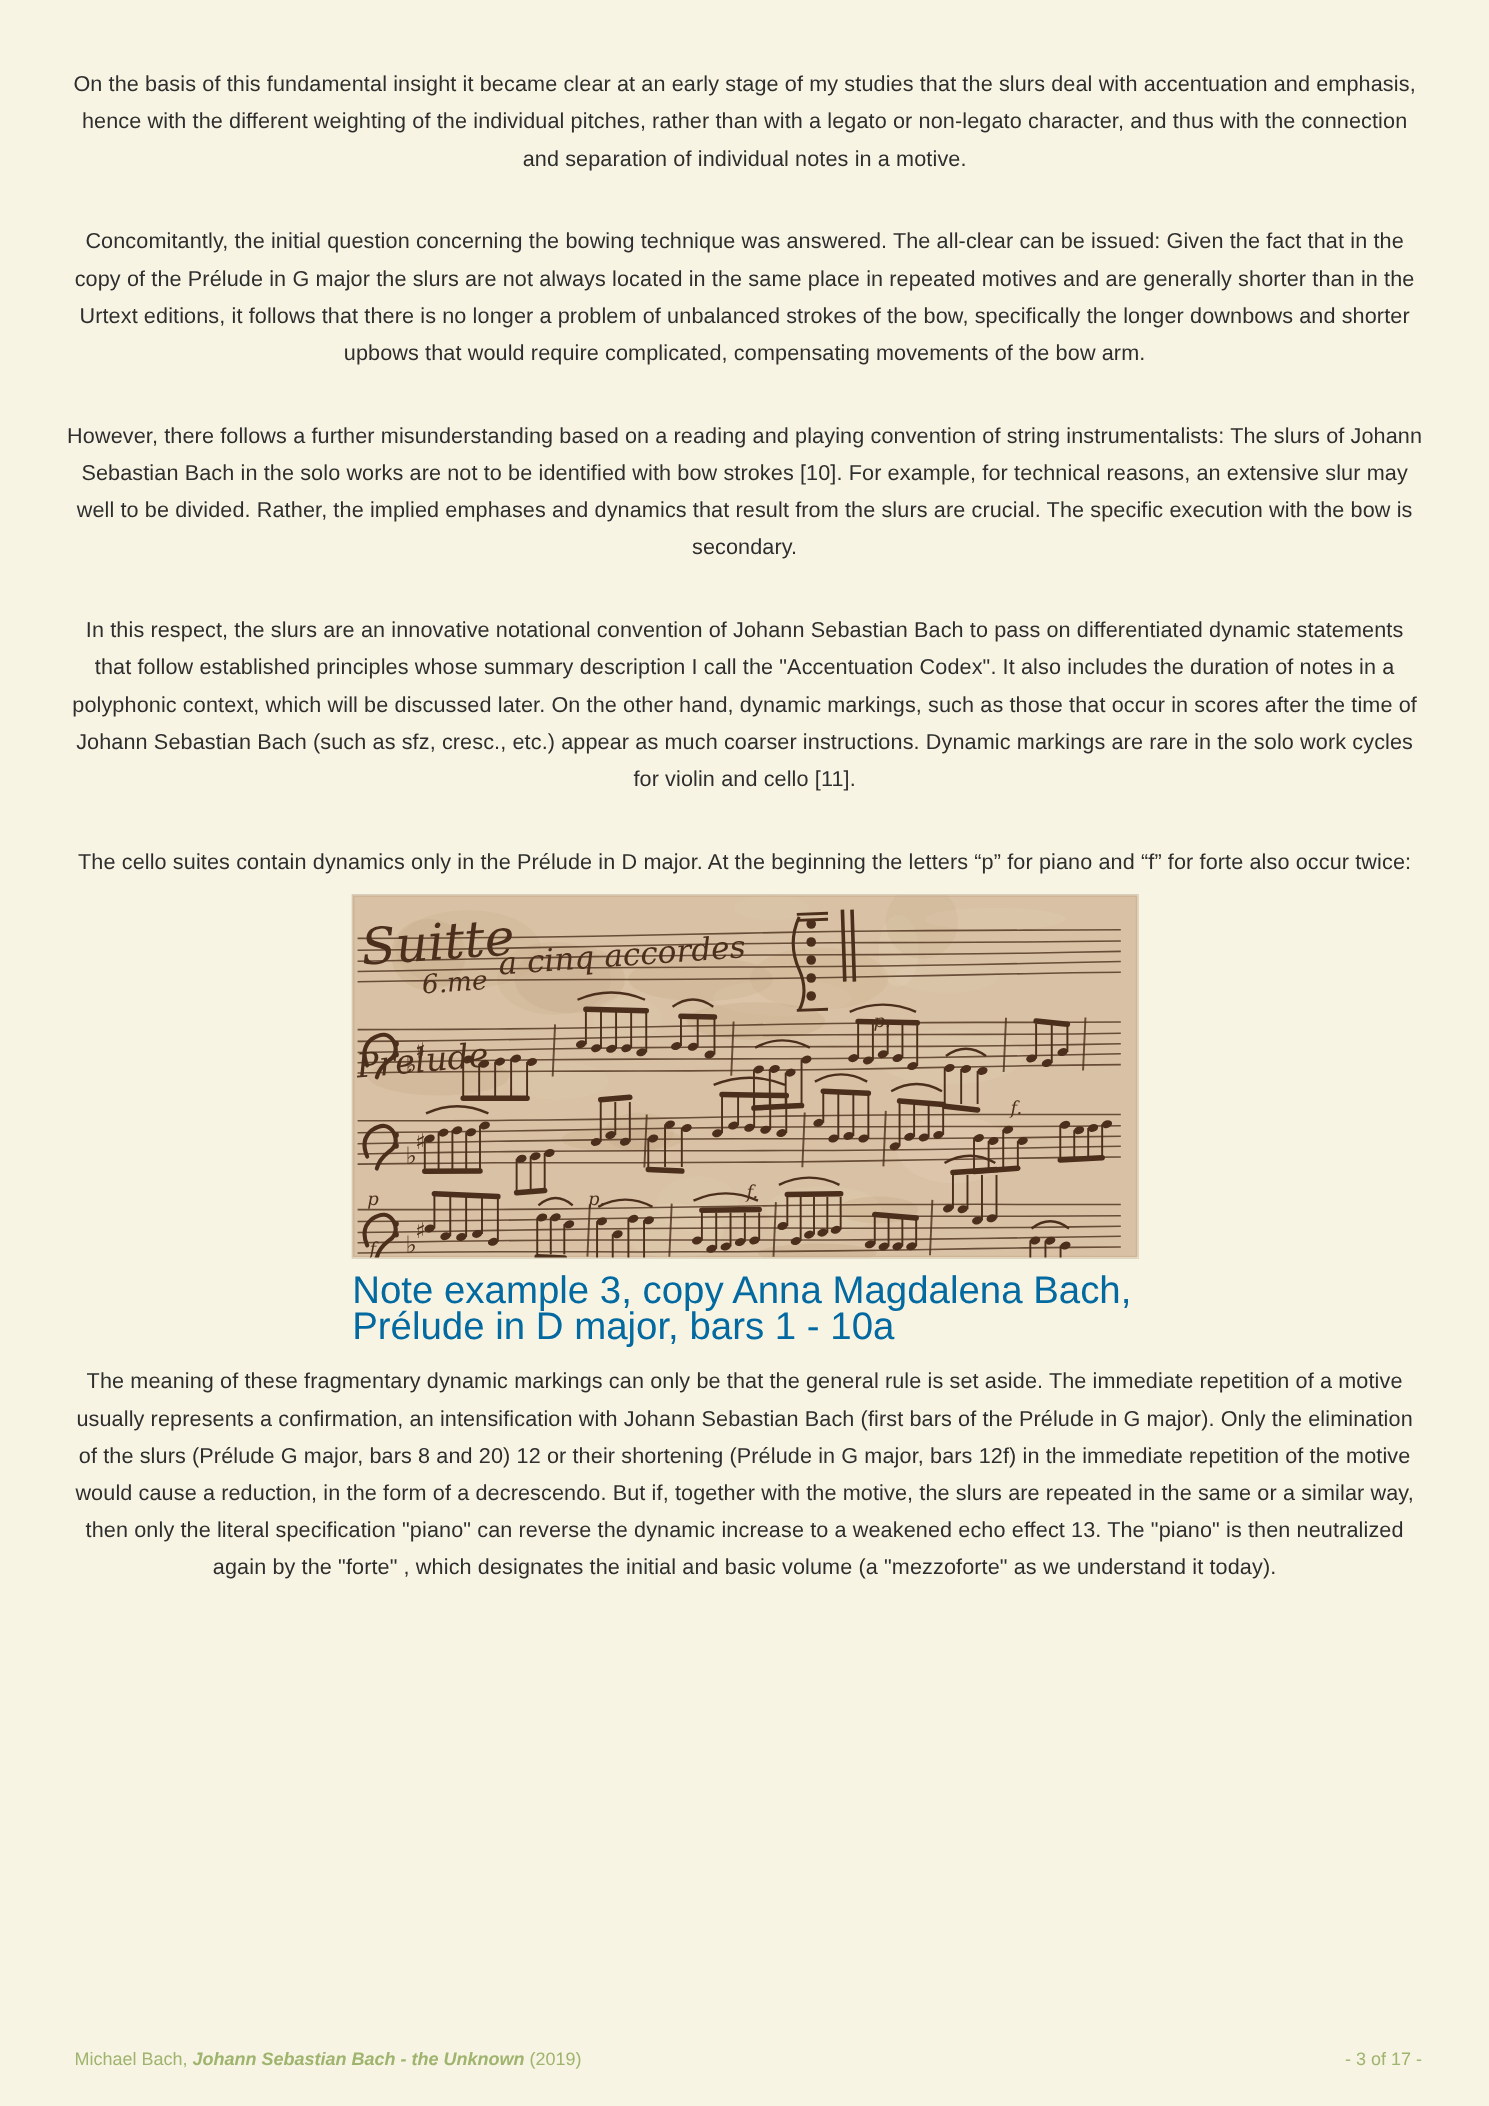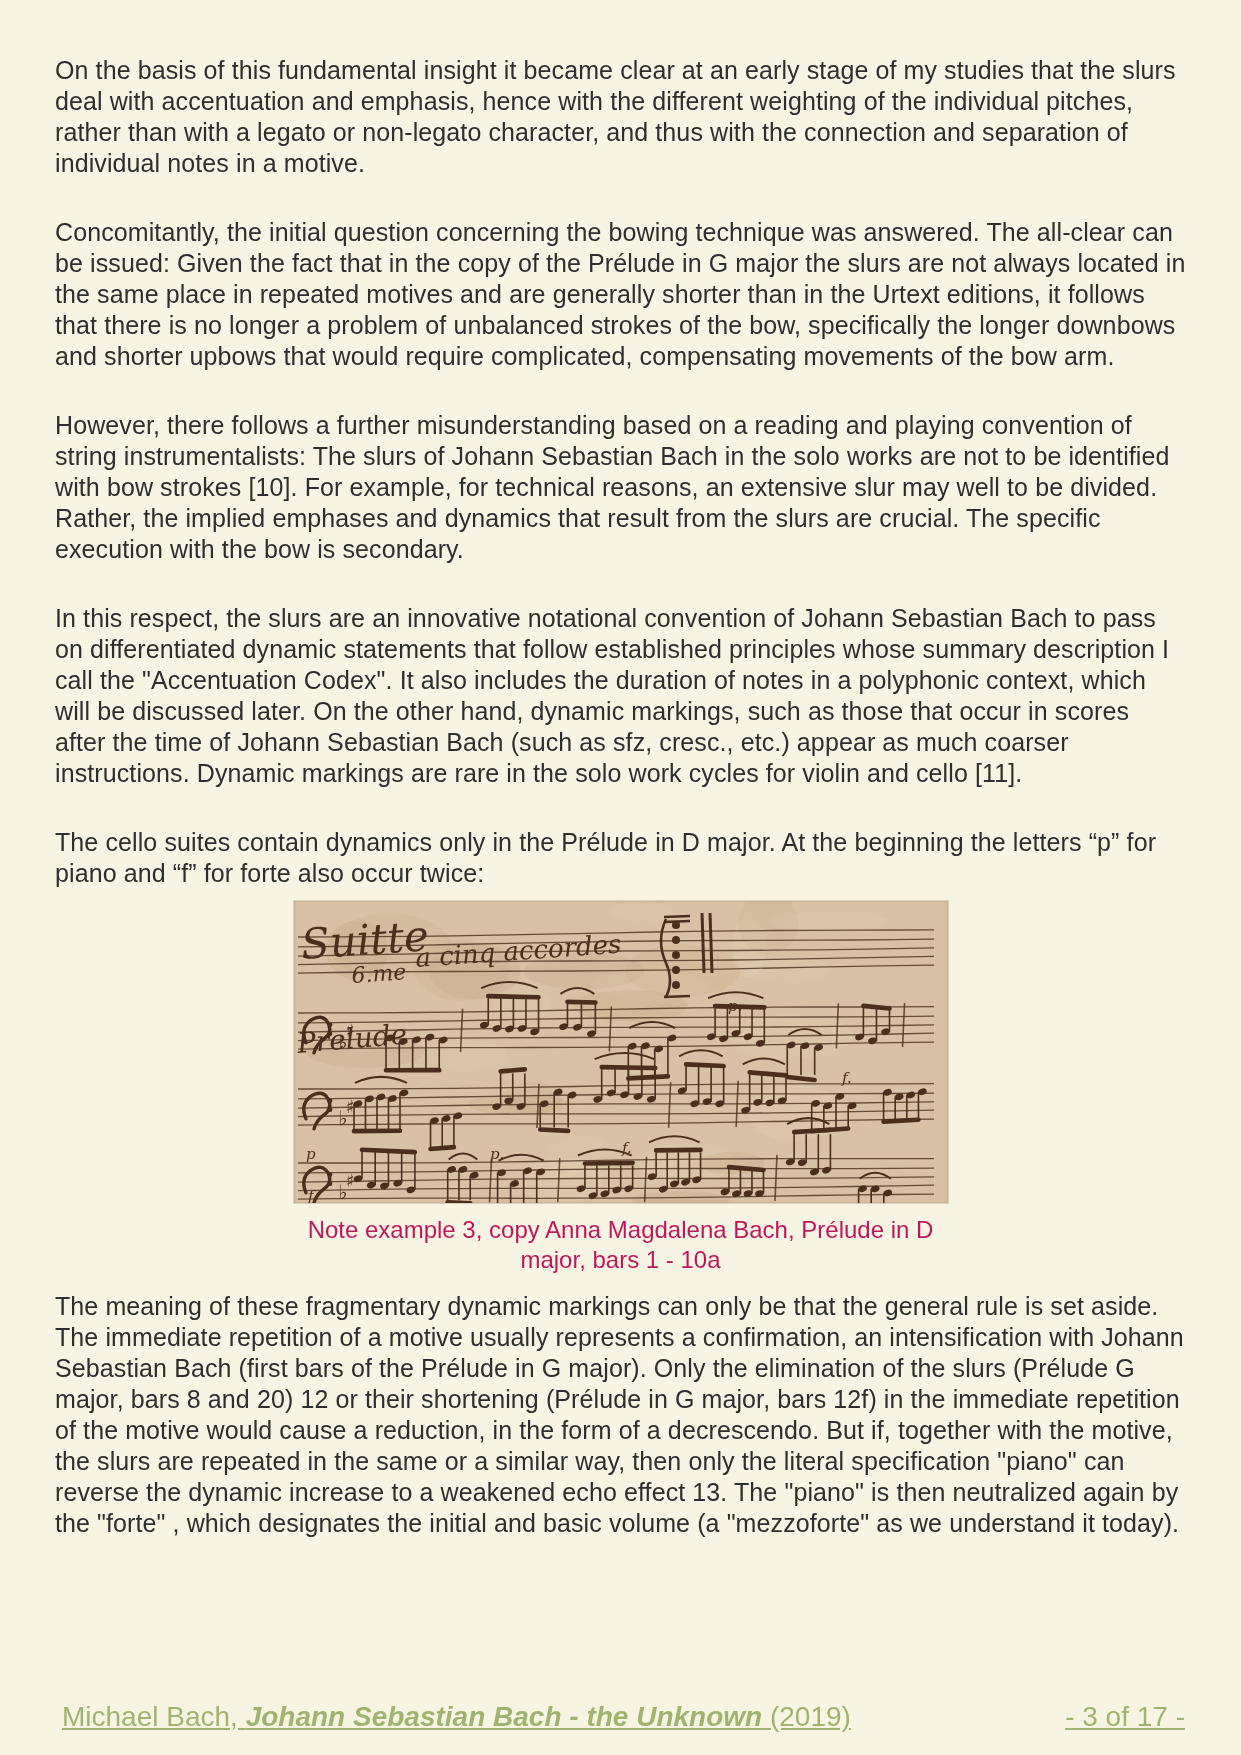--- a/index.html
+++ b/index.html
@@ -12,50 +12,49 @@
   }
   .page{
     position:relative;
     width:1241px;height:1755px;
     box-sizing:border-box;
     padding:55px 55px 0 55px;
     overflow:hidden;
   }
   p.body-par{
     margin:0 0 38px 0;
-    font-size:25px;
+    font-size:18px;
     line-height:31px;
     letter-spacing:0.1px;
+    text-align:center;
   }
   p.body-par:last-of-type{margin-bottom:16px;}
   .figure-block{
     width:654px;
     margin:2px auto 0 auto;
   }
   .manuscript{
     width:654px;height:302px;
     display:block;
     box-shadow:0 0 0 1px rgba(120,100,70,0.25);
   }
   .caption{
-    text-align:center;
-    font-size:24px;
+    font-size:32px;
     line-height:30px;
     margin:12px 0 16px 0;
-    color:#be185d;
+    color:#0369a1;
   }
   .page-footer{
     position:absolute;
     left:62px;right:56px;bottom:24px;
     display:flex;
     justify-content:space-between;
     align-items:baseline;
-    font-size:28px;
+    font-size:15px;
     line-height:28px;
-    text-decoration:underline;
   }
   .page-footer .book{font-weight:bold;font-style:italic;}
 </style>
 </head>
 <body style="background: rgb(248, 244, 227); color: rgb(46, 46, 46);">
 
 <div class="page">
 
   <p class="body-par">On the basis of this fundamental insight it became clear at an early stage of my studies that the slurs deal with accentuation and emphasis, hence with the different weighting of the individual pitches, rather than with a legato or non-legato character, and thus with the connection and separation of individual notes in a motive.</p>
 

